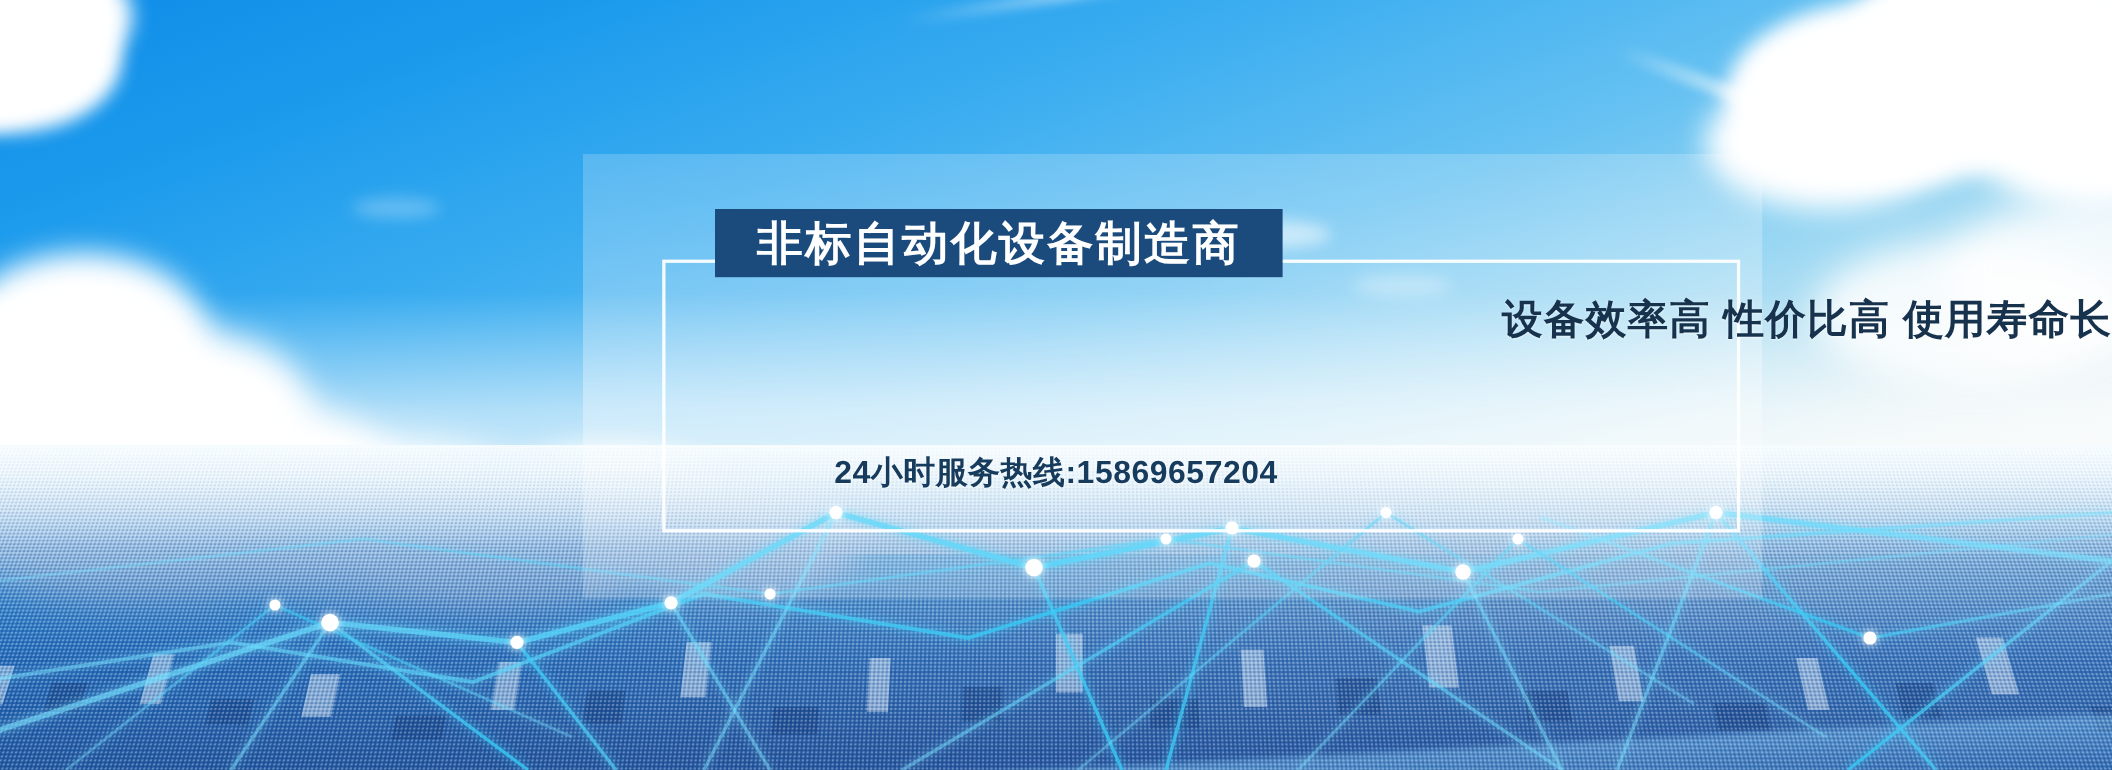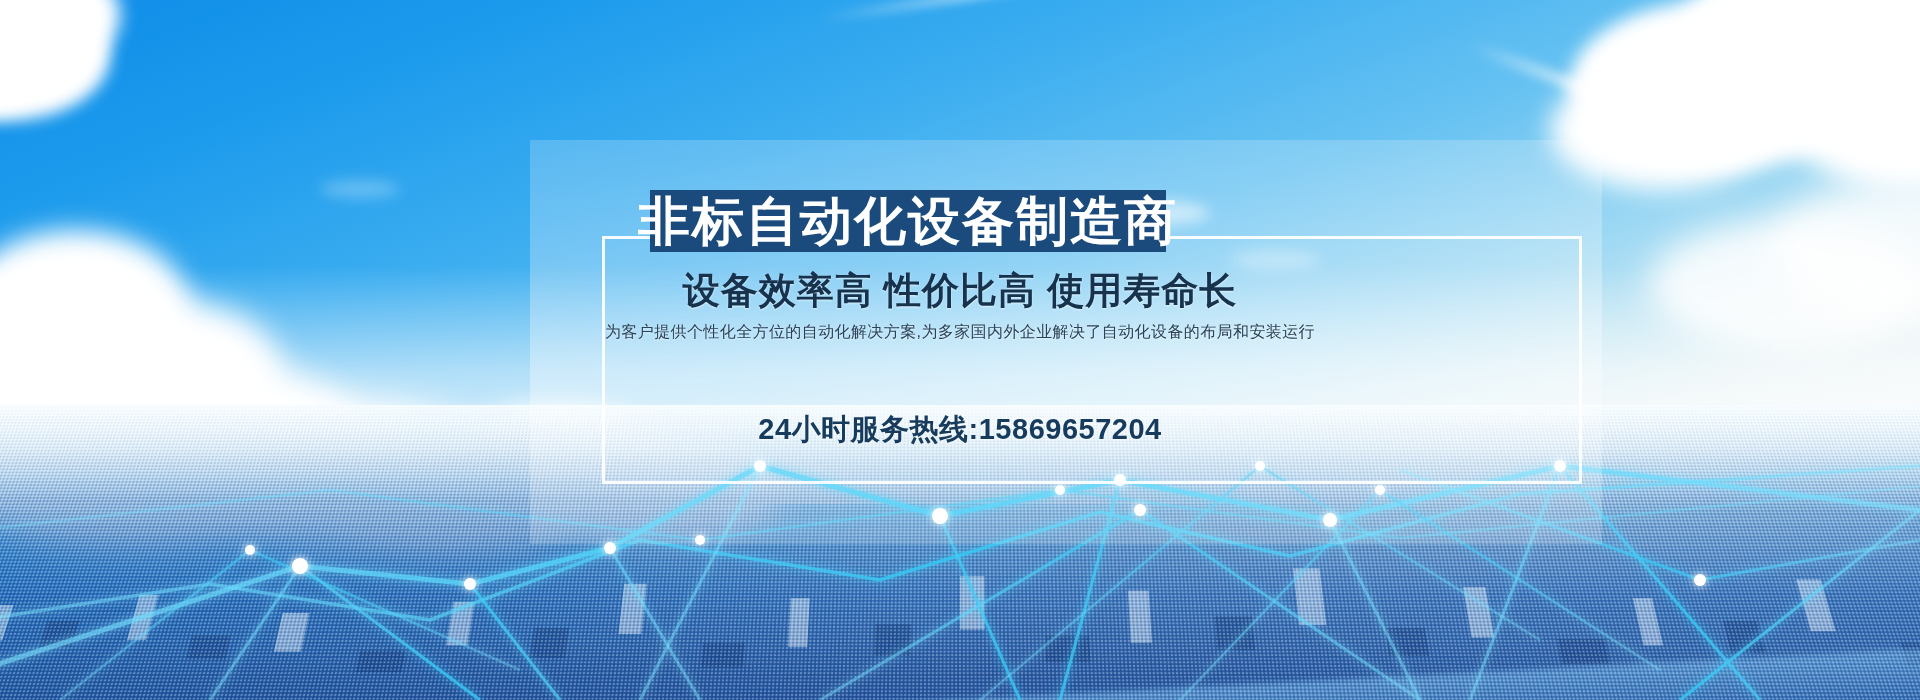--- a/index.html
+++ b/index.html
@@ -135,26 +135,26 @@
     position:absolute;left:602px;top:236px;width:974px;height:242px;
     border:3px solid rgba(255,255,255,.92);
   }
 
   .titlebox{
     position:absolute;left:650px;top:190px;width:516px;height:62px;
     background:#1a4b7c;
     display:flex;align-items:center;justify-content:center;
   }
   .titlebox .t{
-    color:#ffffff;font-size:52px;font-weight:bold;letter-spacing:2px;
+    color:#ffffff;font-size:42px;font-weight:bold;letter-spacing:2px;
     line-height:1;white-space:nowrap;
   }
 
   .headline{
-    position:absolute;left:0;right:0;top:266px;text-align:center;
+    position:absolute;left:0;right:0;top:266px;text-align:right;
     color:#17324d;font-size:37px;font-weight:bold;letter-spacing:1px;
     text-shadow:0 1px 2px rgba(255,255,255,.6);
   }
   .desc{
     position:absolute;left:0;right:0;top:322px;text-align:center;
     color:#2b4257;font-size:16px;letter-spacing:.4px;
     text-shadow:0 1px 2px rgba(255,255,255,.55);
   }
   .hotline{
     position:absolute;left:0;right:0;top:370px;text-align:center;
@@ -292,16 +292,15 @@
   </div>
 
   <div class="glass"></div>
   <div class="frame"></div>
 
   <div class="titlebox">
     <span class="t">非标自动化设备制造商</span>
   </div>
 
   <div class="headline">设备效率高  性价比高  使用寿命长</div>
-  <div class="desc">为客户提供个性化全方位的自动化解决方案,为多家国内外企业解决了自动化设备的布局和安装运行</div>
   <div class="hotline">24小时服务热线:15869657204</div>
 
 </div>
 
 </body></html>

